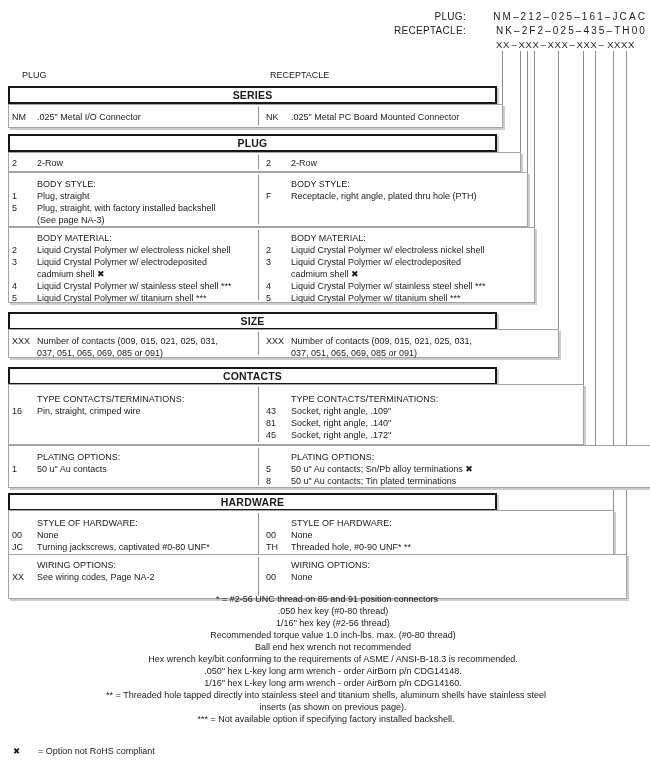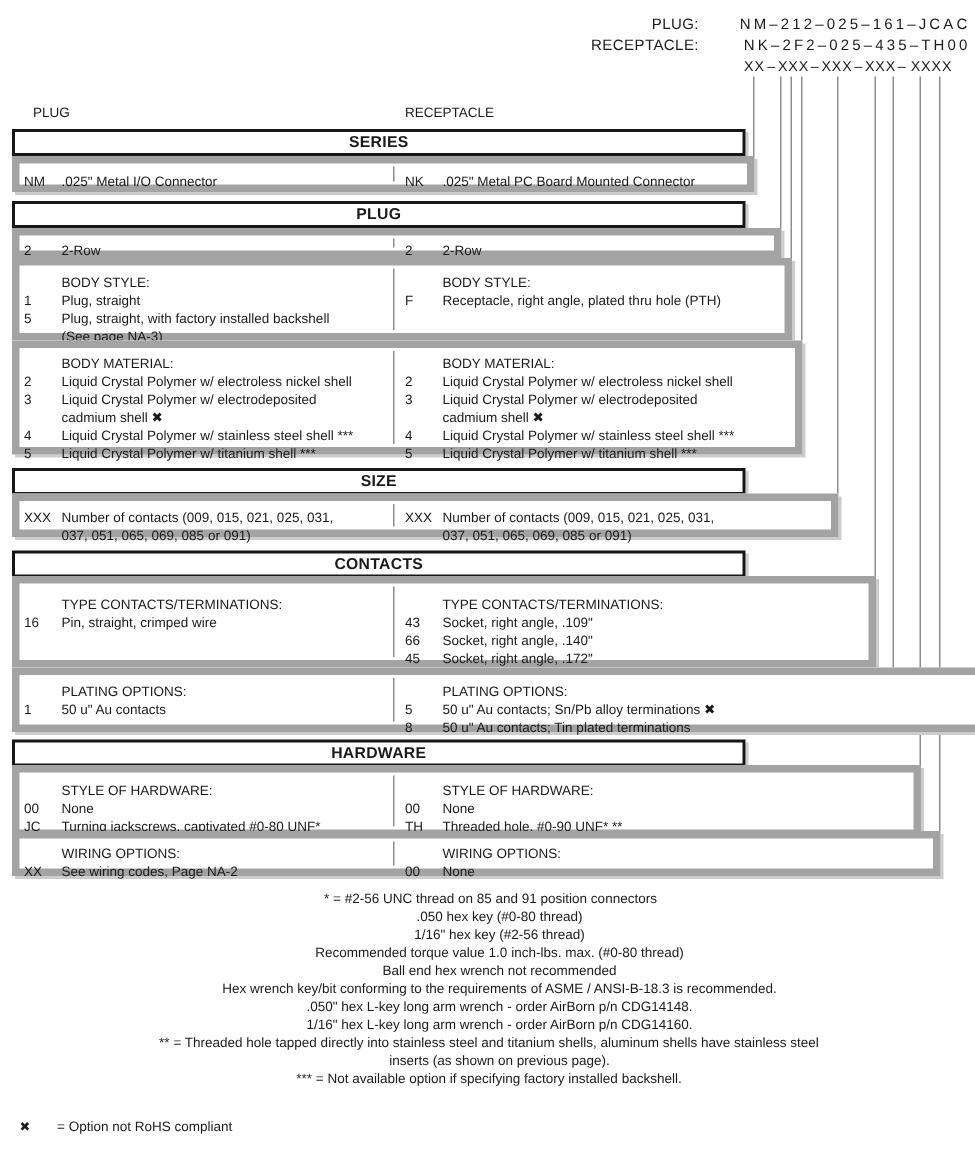--- a/index.html
+++ b/index.html
@@ -14,21 +14,21 @@
   .maskg{position:absolute; top:39px; font-size:9.5px; letter-spacing:.6px; text-align:center; white-space:nowrap;}
   
   .riser{position:absolute; width:0; border-left:1px solid #8d8d8d;}
   
   .colhdr{position:absolute; top:70px; font-size:9px;padding-left:12px;}
   
   .hdr{position:absolute; left:8px; width:489px; height:18px; border:2px solid #161616;
        box-sizing:border-box; background:#fff; box-shadow:2px 2px 0 #ccc;}
   .hdr span{display:block; text-align:center; line-height:14px; font-size:10.5px; font-weight:bold; letter-spacing:.2px;}
   
-  .box{position:absolute; left:8px; border:5px solid #a3a3a3; box-sizing:border-box;
+  .box{position:absolute; left:8px; border:1px solid #a3a3a3; box-sizing:border-box;
        background:#fff; box-shadow:2px 2px 0 #ccc;}
   .vdiv{position:absolute; left:249px; top:2px; bottom:2px; width:0; border-left:1px solid #8d8d8d;}
   .cl{position:absolute; left:3px; width:245px;}
   .cr{position:absolute; left:257px; right:4px;}
   .ln{position:relative; line-height:12px; font-size:9px; padding-left:25px; white-space:nowrap;}
   .cd{position:absolute; left:0; top:0; width:23px;}
   
   .fns{position:absolute; left:8px; top:593px; width:636px; font-size:9px;}
   .fnl{line-height:12px; white-space:nowrap;text-align:center;}
   .pad2{padding-left:2px;} .pad14{padding-left:14px;} .pad0{padding-left:0;}
@@ -218,21 +218,21 @@
         <span>Pin, straight, crimped wire</span>
       </div>
     </div>
     <div class="cr" style="top:8px">
       <div class="ln">TYPE CONTACTS/TERMINATIONS:</div>
       <div class="ln">
         <span class="cd">43</span>
         <span>Socket, right angle, .109"</span>
       </div>
       <div class="ln">
-        <span class="cd">66</span>
+        <span class="cd">81</span>
         <span>Socket, right angle, .140"</span>
       </div>
       <div class="ln">
         <span class="cd">45</span>
         <span>Socket, right angle, .172"</span>
       </div>
     </div>
   </div>
   <div class="box" style="top:445px;height:43px;width:648px">
     <div class="vdiv"></div>
@@ -277,21 +277,21 @@
       <div class="ln">
         <span class="cd">00</span>
         <span>None</span>
       </div>
       <div class="ln">
         <span class="cd">TH</span>
         <span>Threaded hole, #0-90 UNF*  **</span>
       </div>
     </div>
   </div>
-  <div class="box" style="top:554px;height:30px;width:619px">
+  <div class="box" style="top:554px;height:45px;width:619px">
     <div class="vdiv"></div>
     <div class="cl" style="top:4px">
       <div class="ln">WIRING OPTIONS:</div>
       <div class="ln">
         <span class="cd">XX</span>
         <span>See wiring codes, Page NA-2</span>
       </div>
     </div>
     <div class="cr" style="top:4px">
       <div class="ln">WIRING OPTIONS:</div>

